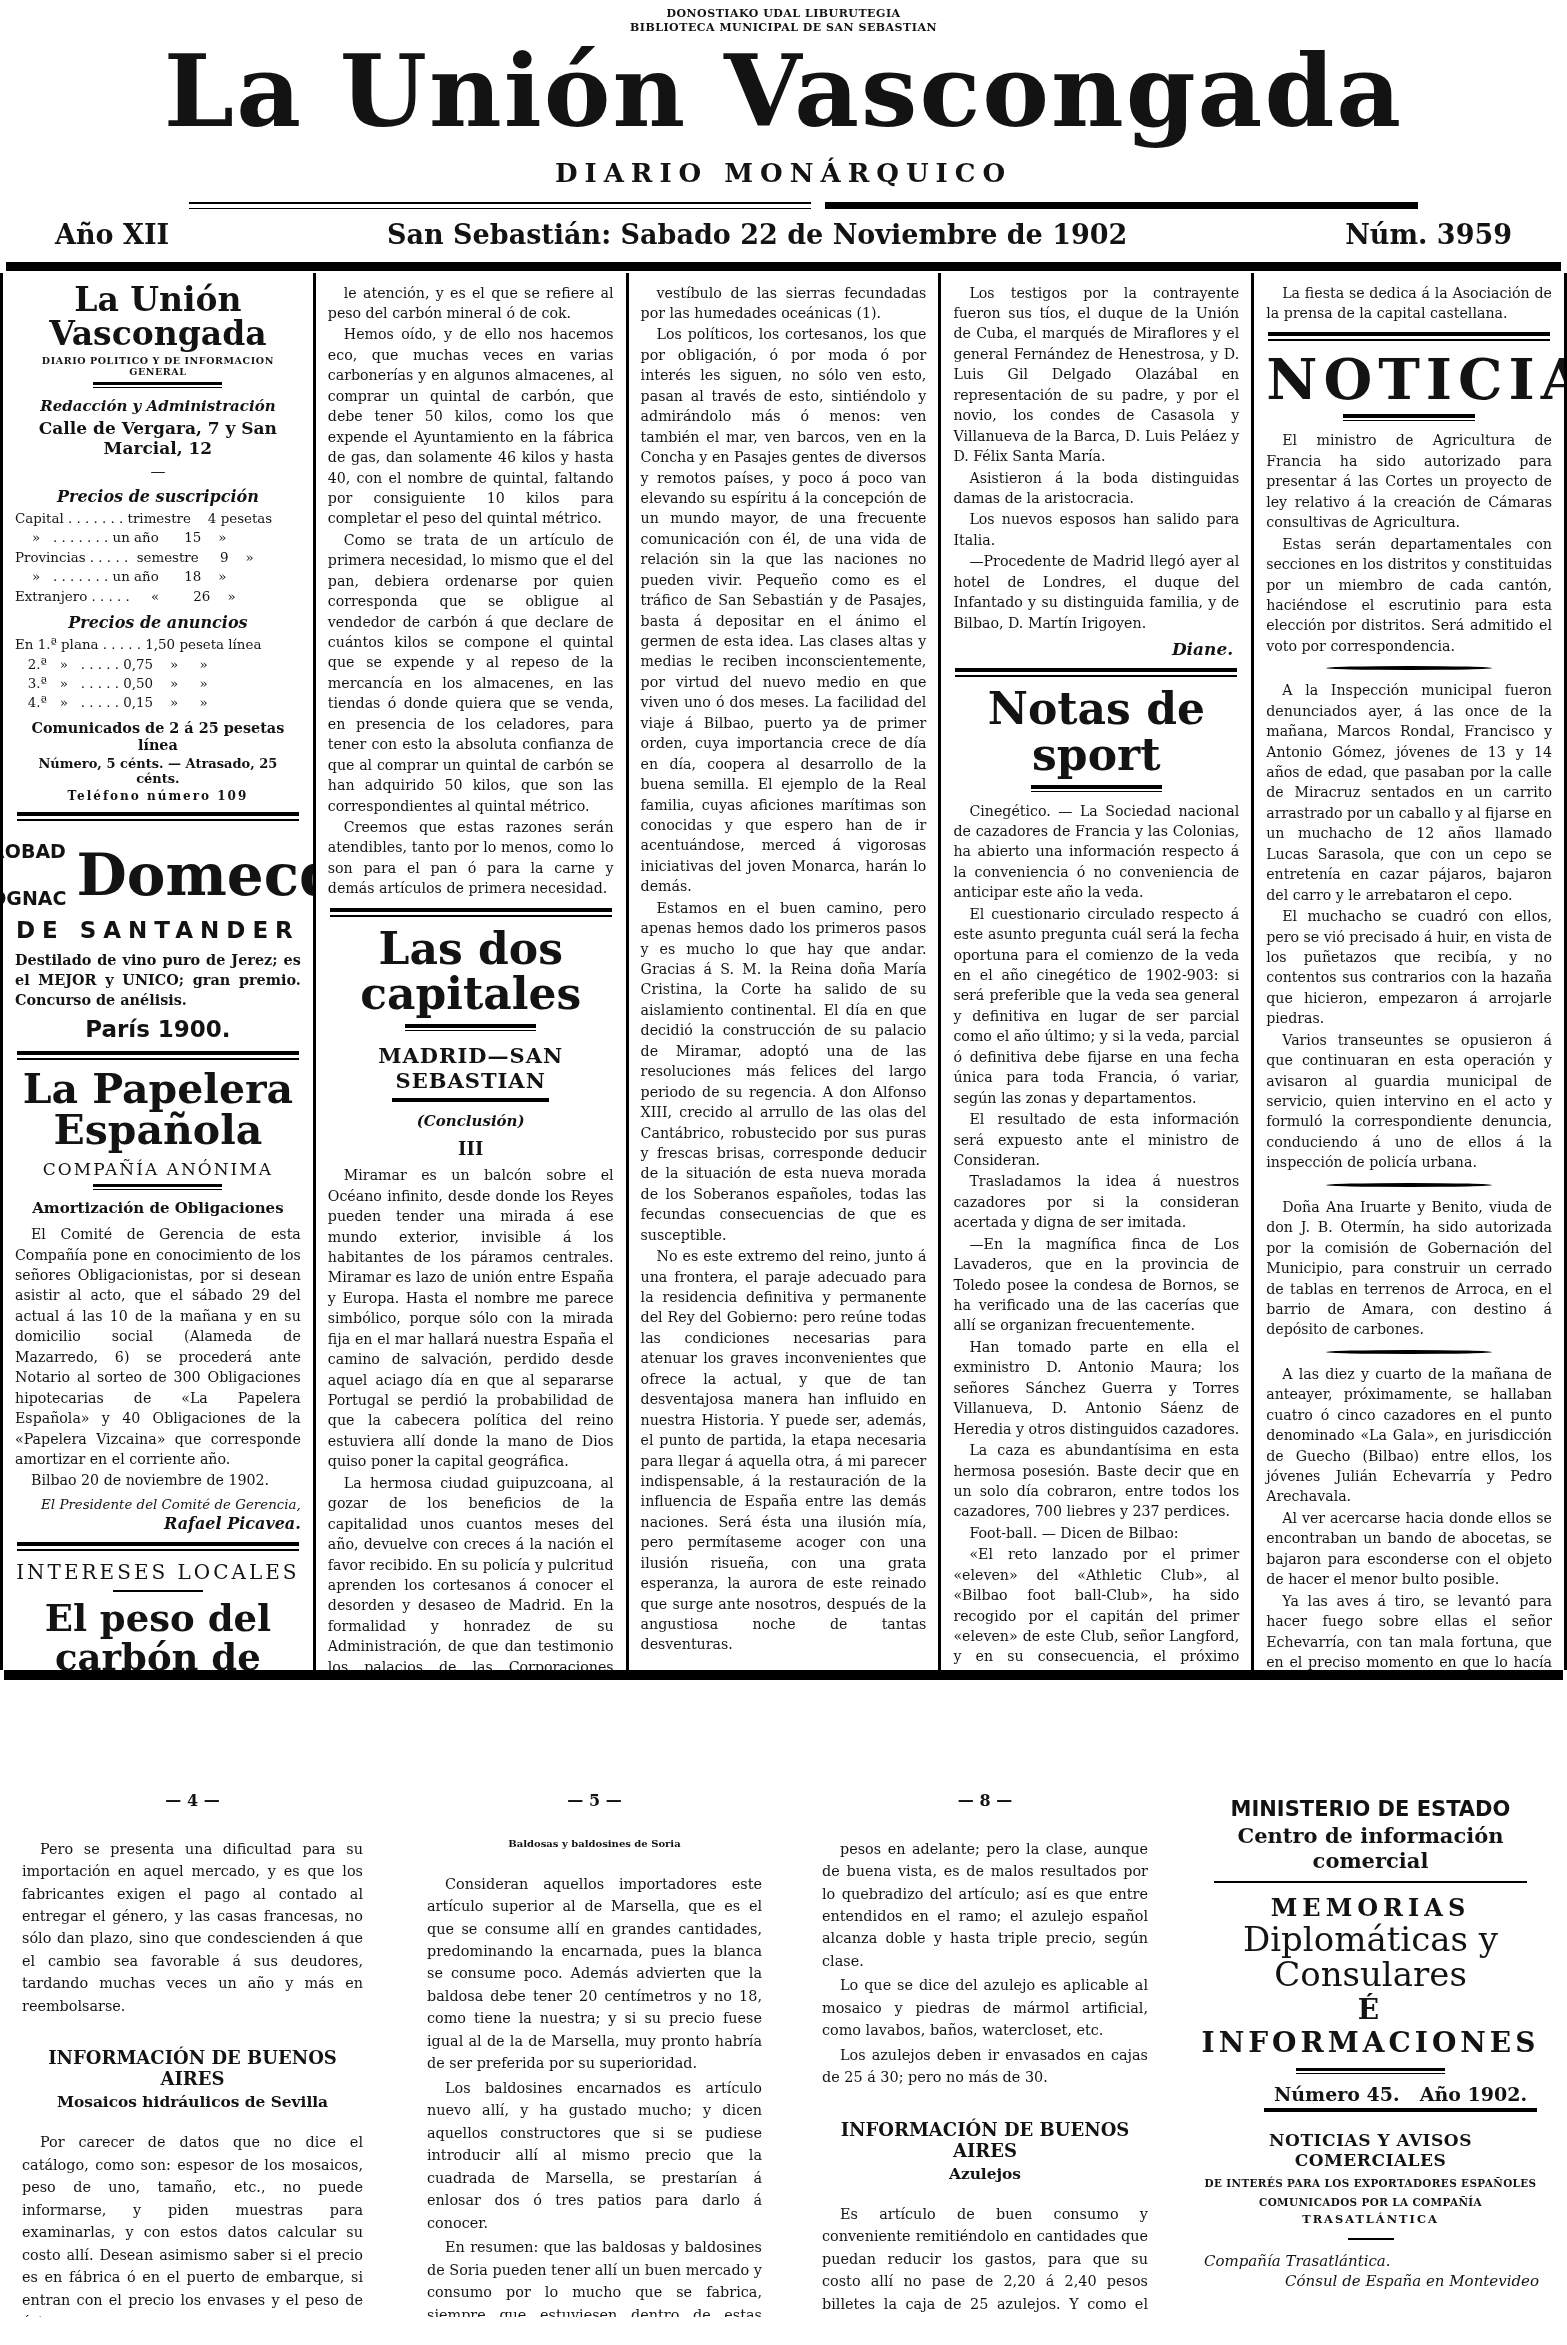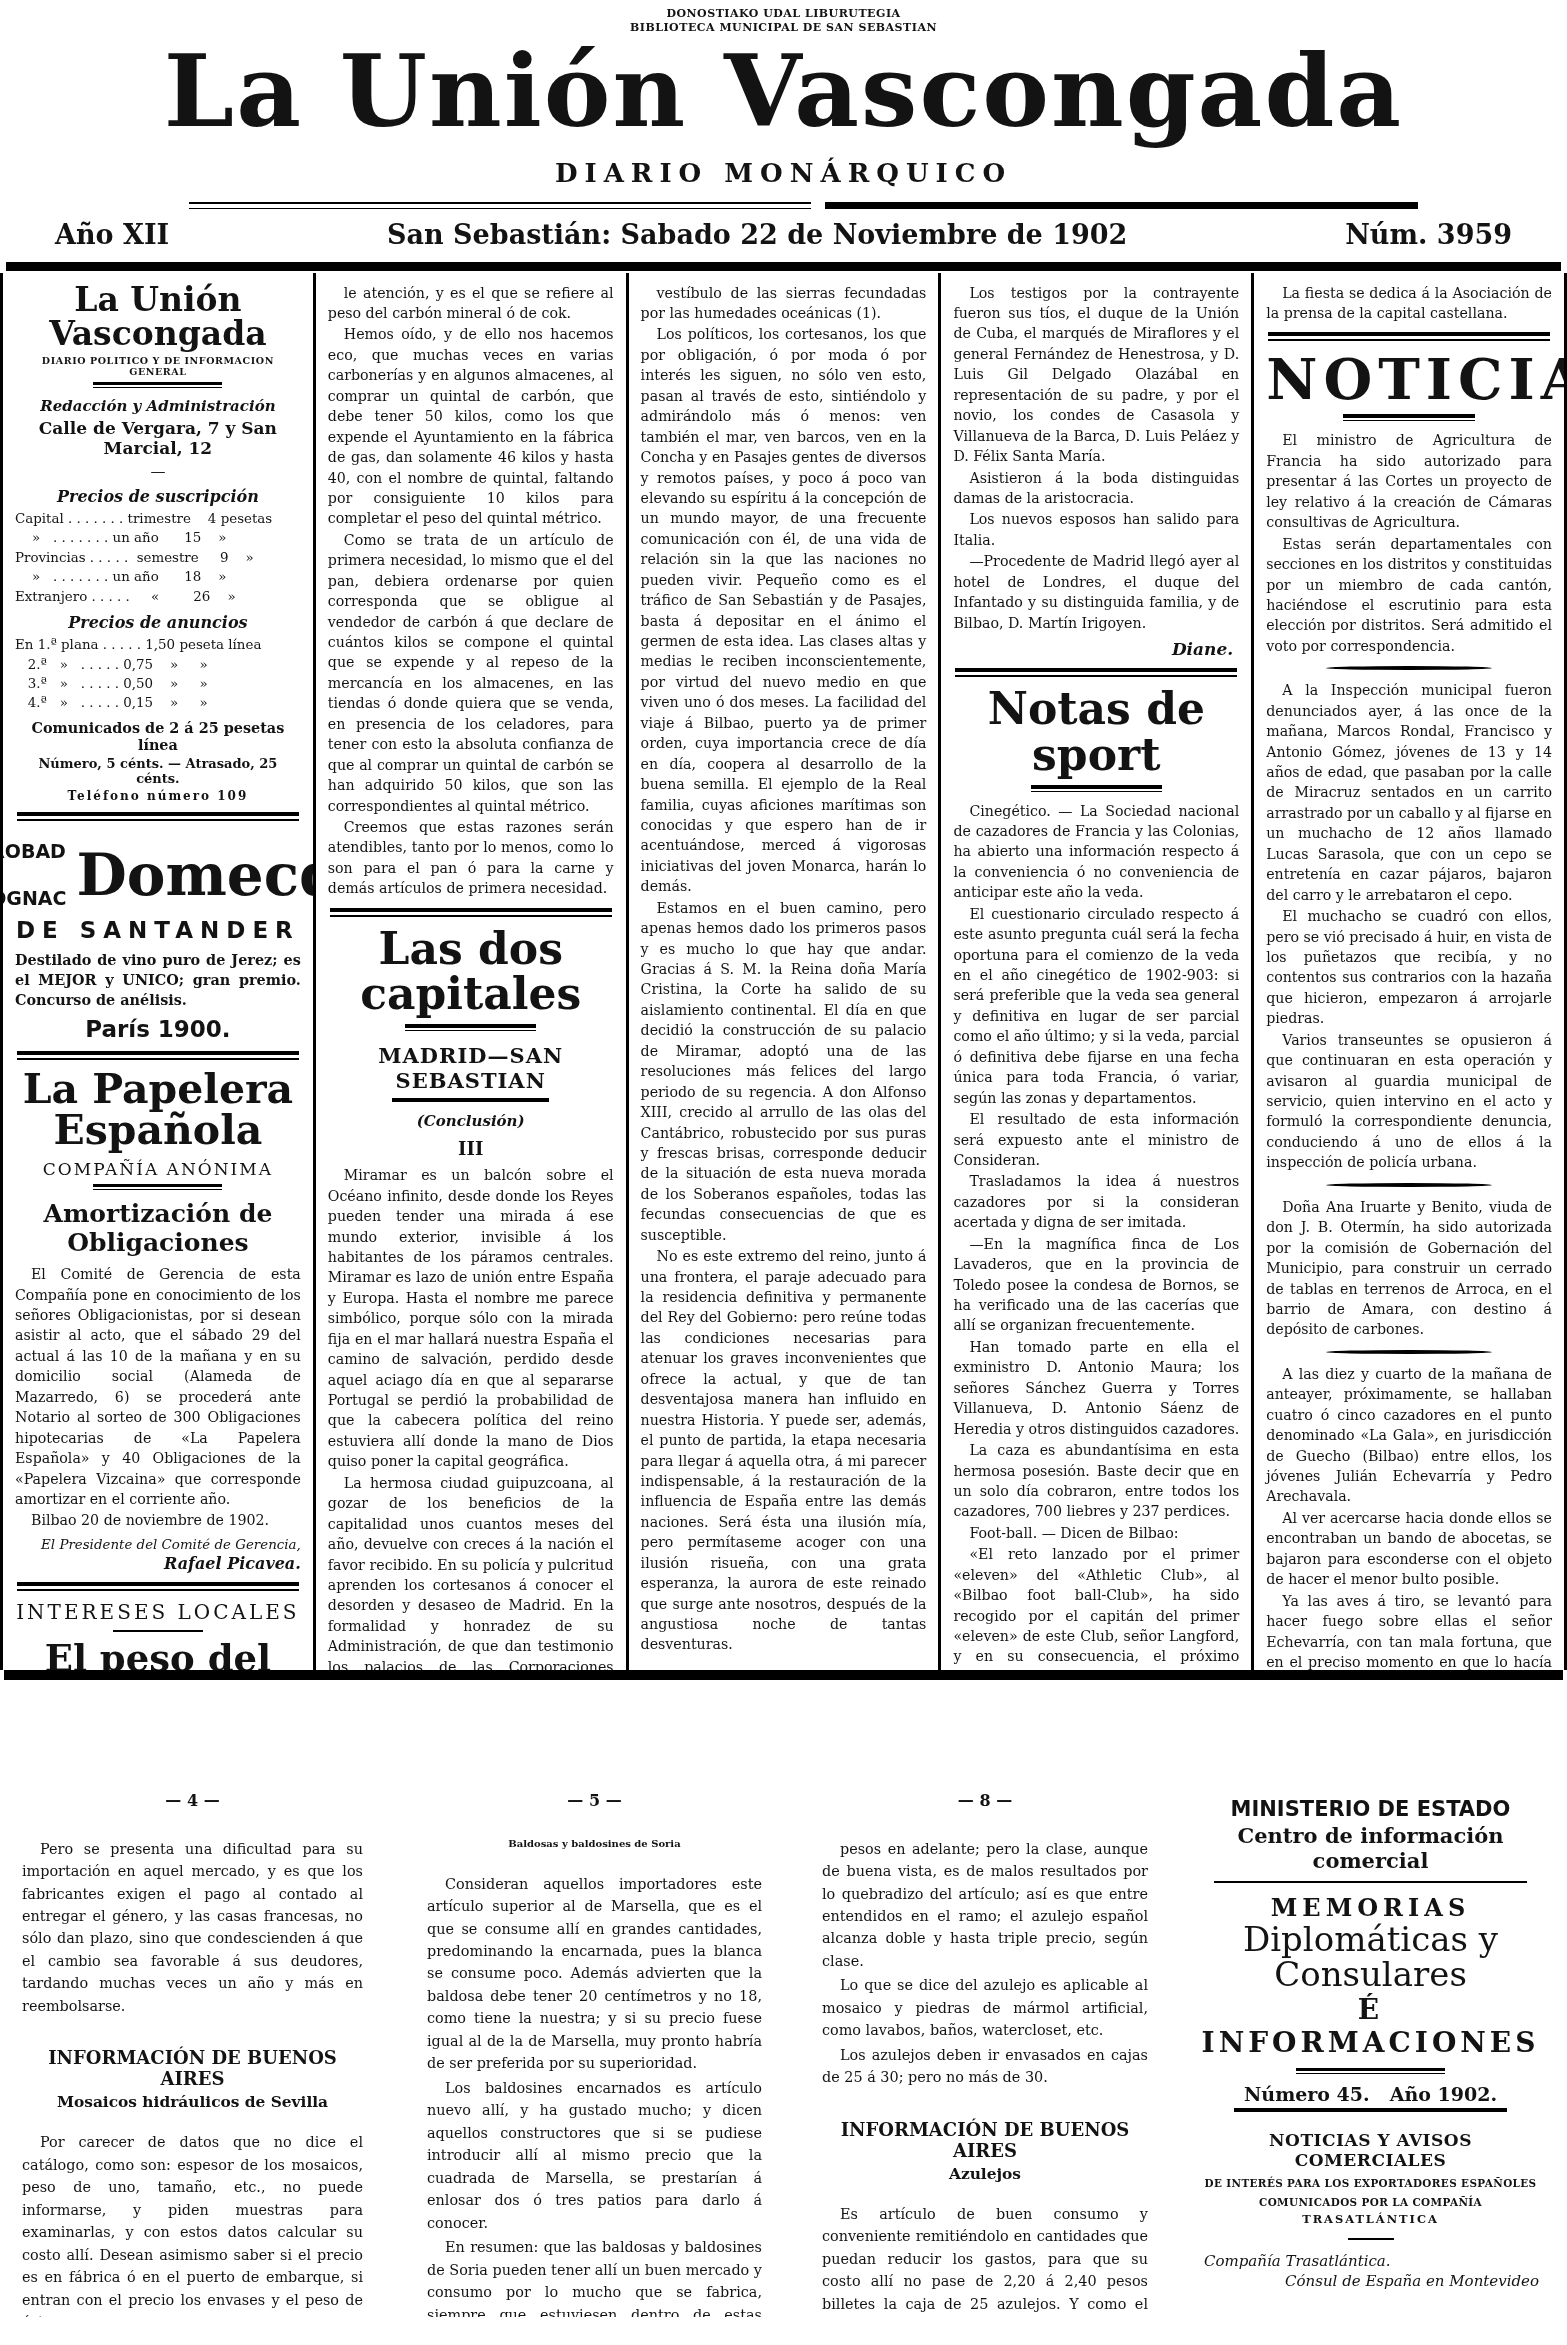--- a/index.html
+++ b/index.html
@@ -38,21 +38,21 @@
   .ad{text-align:center;padding-top:10px;}
   .ad-row{display:flex;align-items:center;justify-content:center;gap:10px;}
   .ad-left{font-family:"DejaVu Sans",sans-serif;font-size:19px;font-weight:bold;text-align:left;line-height:1.25;}
   .ad-brand{font-size:58px;font-weight:bold;line-height:1;}
   .ad-santander{font-family:"DejaVu Sans",sans-serif;font-size:23px;font-weight:bold;letter-spacing:7px;margin-top:6px;}
   .ad-body{font-size:14.4px;font-weight:bold;text-align:justify;margin-top:7px;line-height:1.4;}
   .ad-paris{font-family:"DejaVu Sans",sans-serif;font-size:23px;font-weight:bold;margin-top:5px;}
   
   .papelera-title{font-size:41px;font-weight:bold;text-align:center;line-height:1.02;margin-top:6px;}
   .papelera-sub{font-size:17px;letter-spacing:2px;text-align:center;margin-top:7px;}
-  .papelera-heading{font-size:25px;font-weight:bold;text-align:center;margin:9px 0 7px 0;}
+  .papelera-heading{font-size:15px;font-weight:bold;text-align:center;margin:9px 0 7px 0;}
   .sig-role{font-size:13.4px;font-style:italic;text-align:right;margin-top:6px;}
   .sig-name{font-size:16px;font-style:italic;font-weight:bold;text-align:right;margin-top:2px;}
   
   .kicker{font-size:20px;letter-spacing:3px;text-align:center;margin-top:8px;}
   .headline-carbon{font-size:37px;font-weight:bold;text-align:center;line-height:1.05;margin:7px 0 2px 0;}
   
   .headline-lg{font-size:44px;font-weight:bold;text-align:center;line-height:1.04;margin-top:8px;}
   .subhead{font-size:21px;font-weight:bold;letter-spacing:1px;text-align:center;margin-top:12px;}
   .subhead-rule{width:55%;height:4px;background:#000;margin:5px auto 10px auto;}
   .conclusion{font-style:italic;text-align:center;font-size:15px;font-weight:bold;margin-top:10px;}
@@ -75,21 +75,21 @@
   .binfo-sub{font-size:15.4px;font-weight:bold;text-align:center;margin-bottom:20px;}
   .bheading{font-size:10px;font-weight:bold;text-align:center;margin-bottom:24px;}
   
   .ministry{font-family:"DejaVu Sans",sans-serif;font-size:21px;font-weight:bold;margin-top:117px;}
   .centro{font-size:21px;font-weight:bold;margin-top:2px;}
   .drule{border-top:2px solid #000;margin:8px 14px;}
   .memorias{font-size:24px;font-weight:bold;letter-spacing:5px;margin-top:10px;}
   .diplomaticas{font-size:34px;font-weight:normal;line-height:1.05;}
   .informaciones{font-size:28px;font-weight:bold;letter-spacing:4px;}
   .short-rule{width:149px;border-top:3px solid #000;border-bottom:1px solid #000;height:2px;margin:9px auto;}
-  .num-row{display:flex;justify-content:center;padding:0 4px;margin-top:8px;}
+  .num-row{display:flex;justify-content:flex-end;padding:0 4px;margin-top:8px;}
   .num-cell{font-size:19px;font-weight:bold;border-bottom:4px solid #000;padding:0 10px 3px 10px;}
   .avisos{font-size:17px;font-weight:bold;letter-spacing:0.5px;margin-top:18px;}
   .avisos-sub{font-size:10.4px;font-weight:bold;letter-spacing:0.4px;margin-top:7px;}
   .trasat{font-size:11.4px;font-weight:bold;letter-spacing:2px;margin-top:4px;}
   .tiny-rule{width:46px;border-top:2px solid #000;margin:12px auto;}
   .compania{font-style:italic;font-size:15px;text-align:left;padding-left:4px;margin-top:10px;}
   .consul{font-style:italic;font-size:15px;text-align:right;padding-right:2px;margin-top:2px;}
   .ornament{font-size:16px;margin-top:26px;letter-spacing:3px;}
 </style>
 </head>

